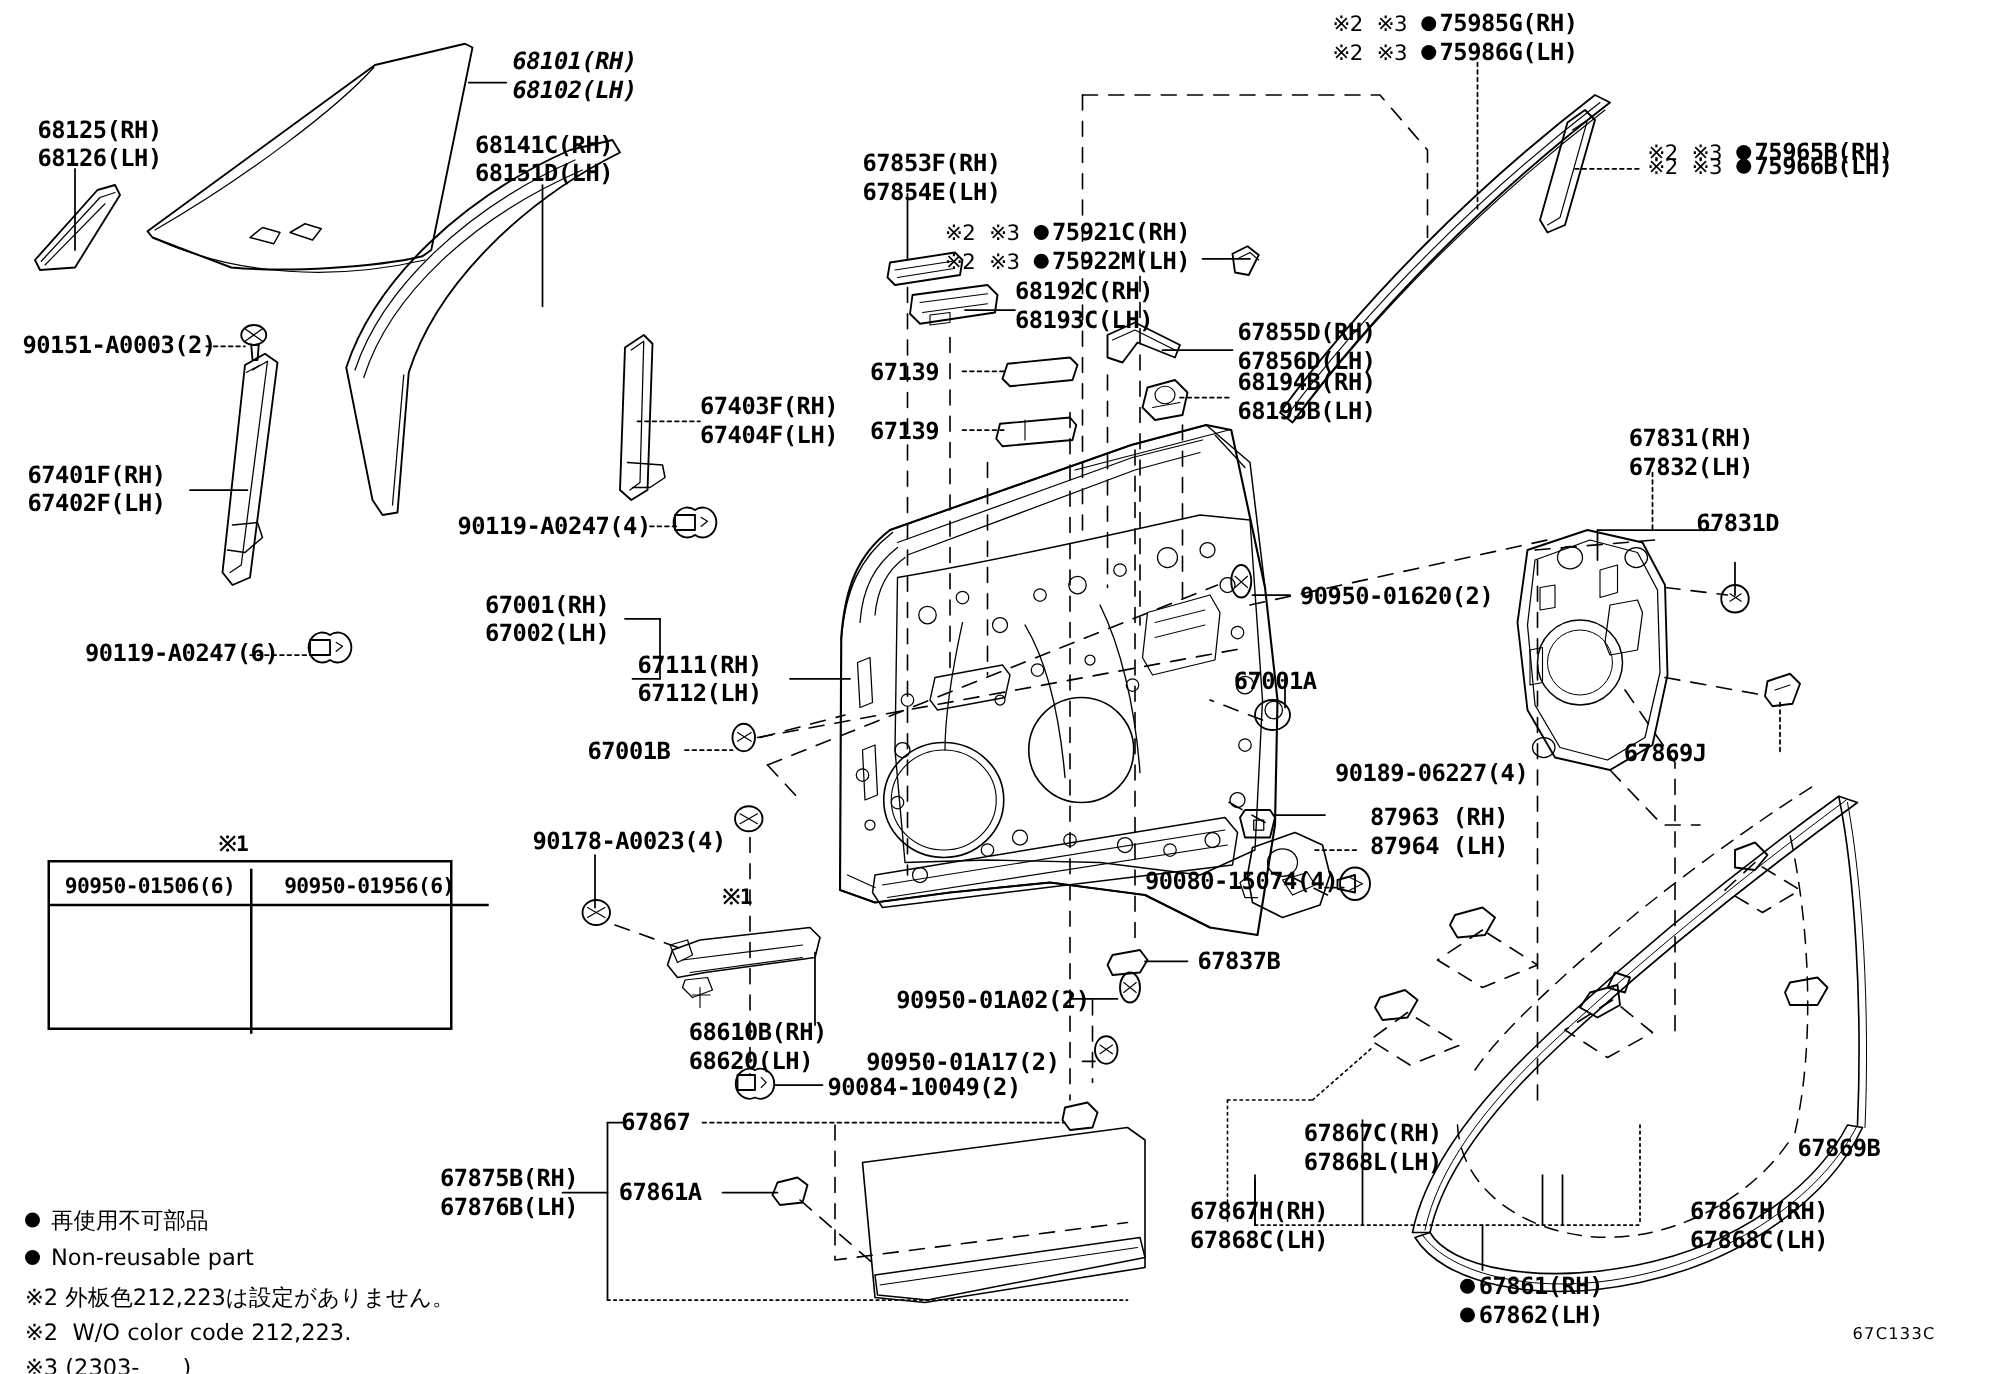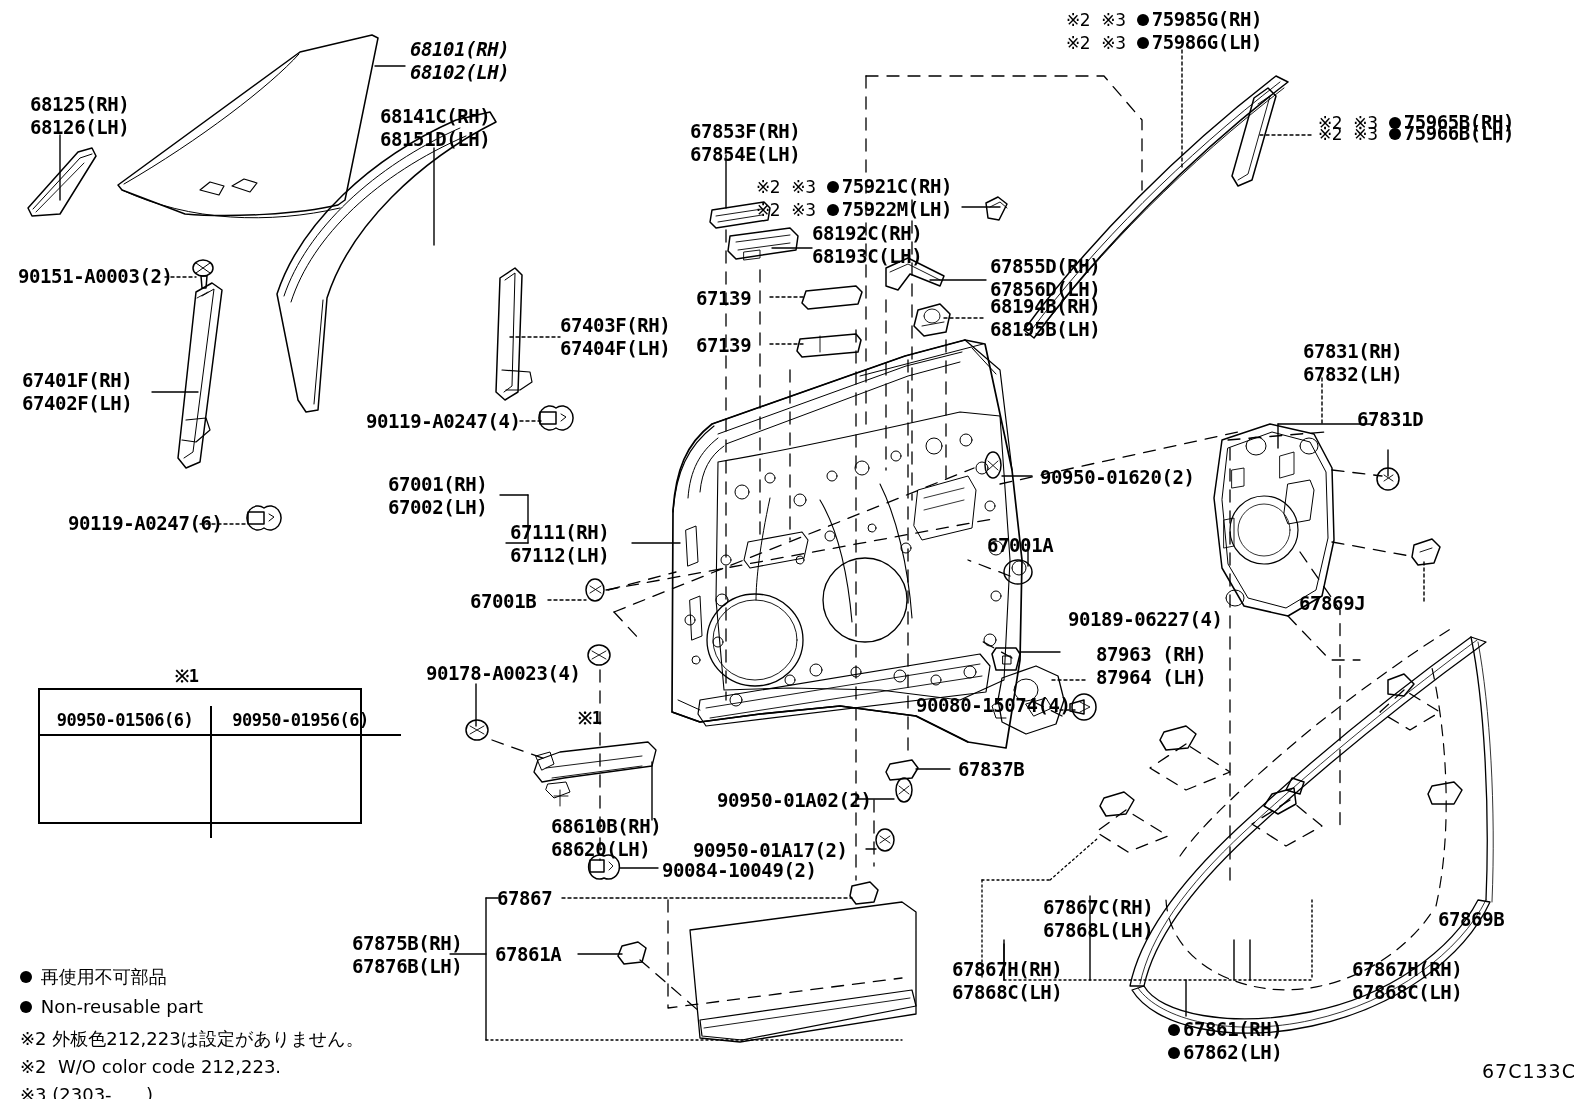--- a/index.html
+++ b/index.html
@@ -9,26 +9,26 @@
   .lbl{position:absolute;white-space:pre;font-family:"DejaVu Sans Mono","Liberation Mono",monospace;
        font-size:19px;line-height:23px;letter-spacing:-0.4px;color:#000;font-weight:700;}
   .lbl.sm{font-size:17px;line-height:21px;}
   .lbl.jp{font-family:"DejaVu Sans","Liberation Sans",sans-serif;font-weight:400;letter-spacing:0px;}
   .lbl.ll{font-size:18px;line-height:22px;}
   .dot{display:inline-block;width:12px;height:12px;border-radius:50%;background:#000;
        vertical-align:middle;margin-right:3px;position:relative;top:-1px;}
   .star{font-family:"DejaVu Sans","Liberation Sans",sans-serif;font-weight:400;font-size:17px;}
   svg.art{position:absolute;left:0;top:0;width:1592px;height:1099px;pointer-events:none;}
   .legend-box{position:absolute;border:2px solid #000;background:#fff;}
-  .legend-cell{position:absolute;top:16px;height:100%;padding-left:10px;}
+  .legend-cell{position:absolute;top:5px;height:100%;}
   .legend-hdr{position:absolute;left:0;top:0;width:100%;height:28px;border-bottom:2px solid #000;
               display:flex;align-items:center;justify-content:center;font-size:17px;font-weight:700;
               font-family:"DejaVu Sans Mono","Liberation Mono",monospace;letter-spacing:-0.5px;}
   .diagcode{position:absolute;font-family:"DejaVu Sans","Liberation Sans",sans-serif;
-            font-size:19px;letter-spacing:1px;color:#000;font-weight:400;}
+            font-size:13px;letter-spacing:1px;color:#000;font-weight:400;}
 </style>
 </head>
 <body>
 
 <div id="stage">
 
   <svg class="art" viewBox="0 0 1592 1099">
     <g fill="none" stroke="#000" stroke-width="1.5" stroke-linejoin="round" stroke-linecap="round">
 
       <g>

